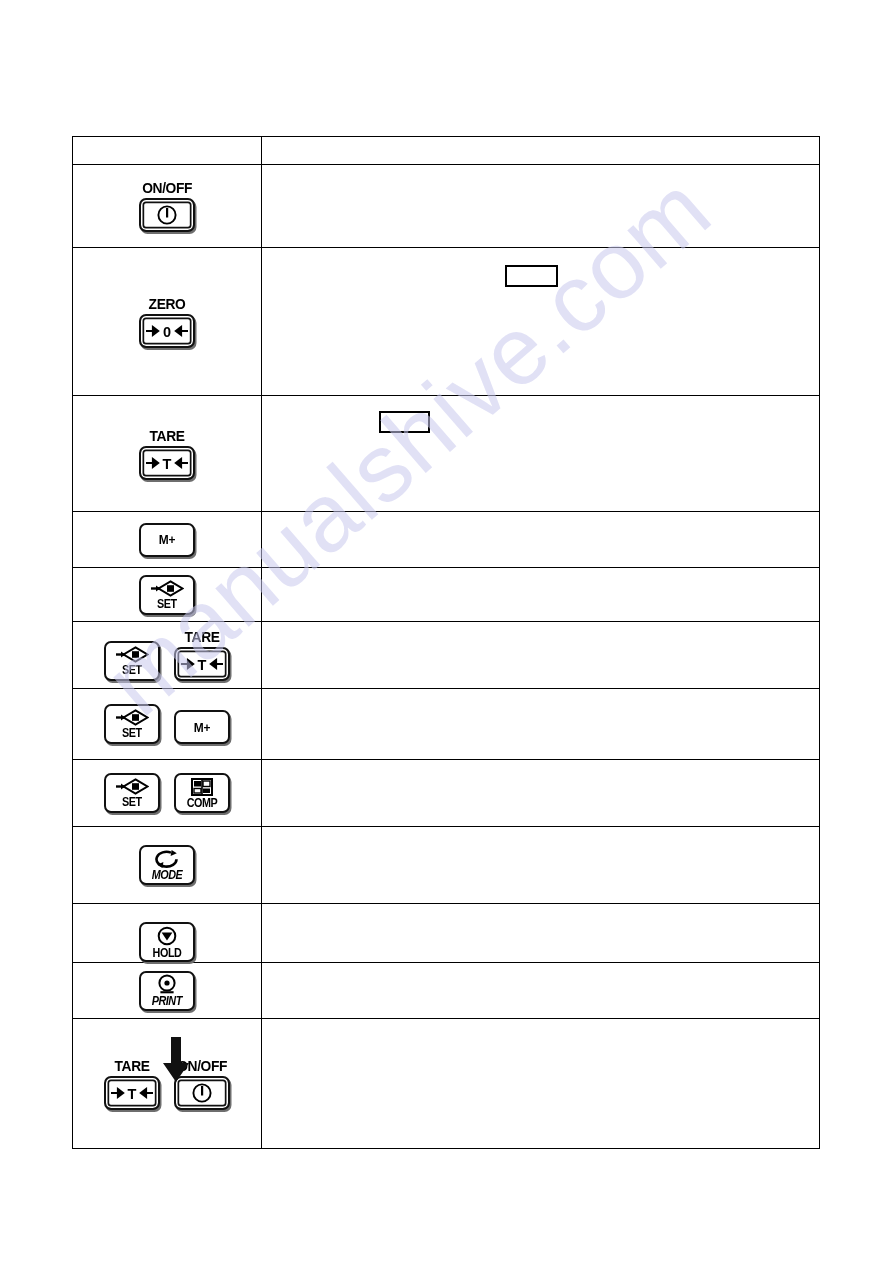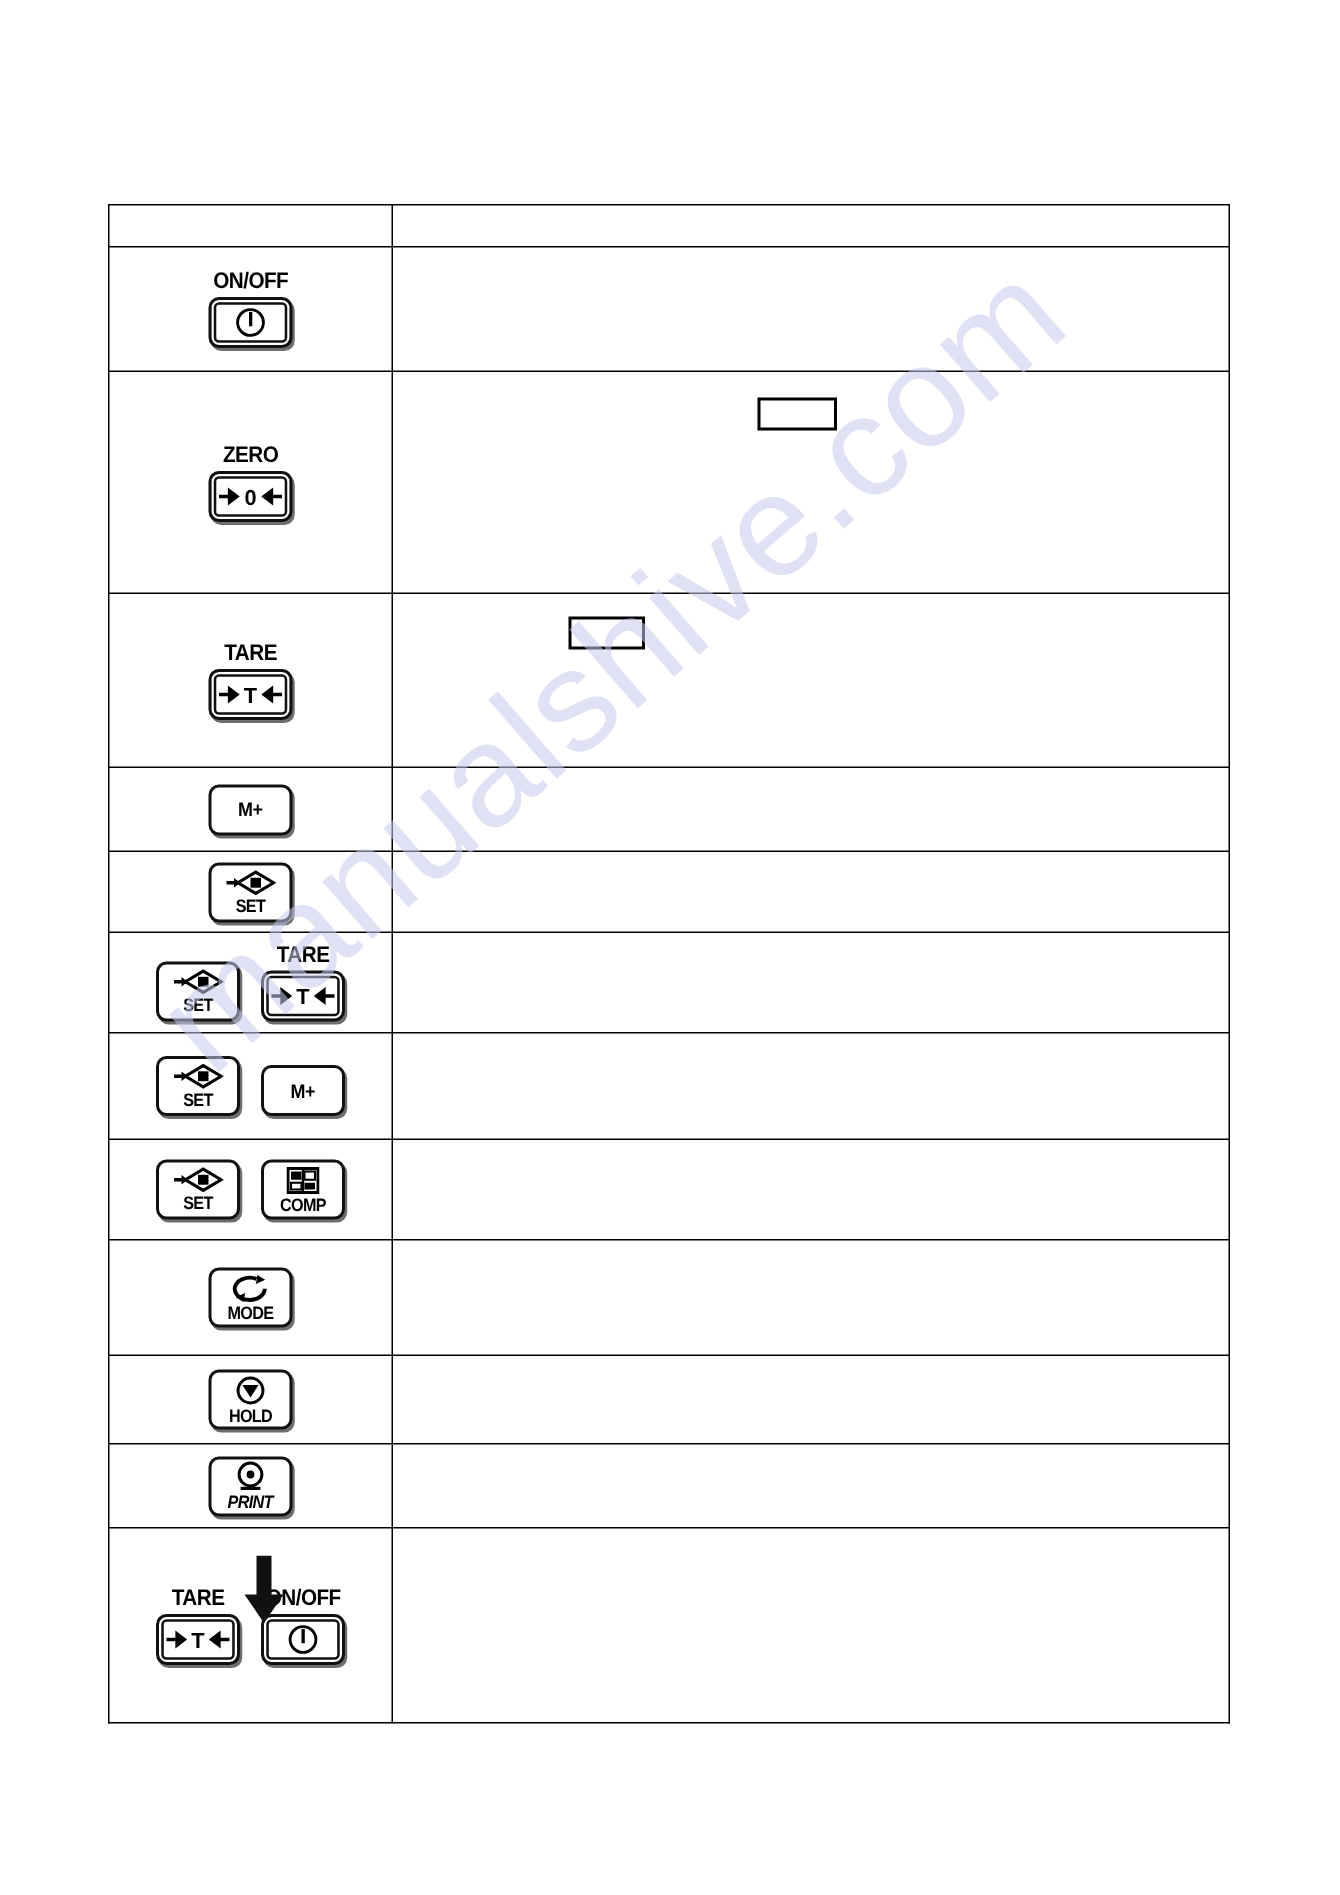--- a/index.html
+++ b/index.html
@@ -391,21 +391,21 @@
               </div>
             </div>
           </div>
         </td>
         <td>
           <div class="desc-cell" style="height: 66px;"><span></span></div>
         </td>
       </tr>
       <tr>
         <td>
-          <div class="key-cell" style="height: 76px; display: flex; align-items: center; justify-content: flex-end;">
+          <div class="key-cell" style="height: 76px; display: flex; align-items: center; justify-content: flex-end; font-style: italic;">
             <div class="key-group">
               <div class="key-unit">
                 <div class="key plain tall">
                   <span style="display: flex; align-items: center;">
                     <svg viewBox="0 0 28 18" width="28" height="18" class="glyph">
                       <path d="M23.5 9.2 A10 7.4 0 1 1 18 2.6" fill="none" stroke="#000" stroke-width="2.6"></path>
                       <path d="M18.6 0 L23.8 3.2 L17.6 6.0 Z" fill="#000"></path>
                       <path d="M9.4 18 L4.2 14.8 L10.4 12 Z" fill="#000"></path>
                     </svg>
                   </span>
@@ -414,21 +414,21 @@
               </div>
             </div>
           </div>
         </td>
         <td>
           <div class="desc-cell" style="height: 76px;"><span></span></div>
         </td>
       </tr>
       <tr>
         <td>
-          <div class="key-cell" style="height: 58px; display: flex; align-items: center; justify-content: center;">
+          <div class="key-cell" style="height: 58px; display: flex; align-items: flex-end; justify-content: center;">
             <div class="key-group">
               <div class="key-unit">
                 <div class="key plain tall">
                   <span style="display: flex; align-items: center;">
                     <svg viewBox="0 0 20 20" width="20" height="20" class="glyph">
                       <circle cx="10" cy="10" r="8.3" fill="none" stroke="#000" stroke-width="2"></circle>
                       <path d="M4.6 6.4 L15.4 6.4 L10 14.6 Z" fill="#000"></path>
                     </svg>
                   </span>
                   <span class="key-sub">HOLD</span>

